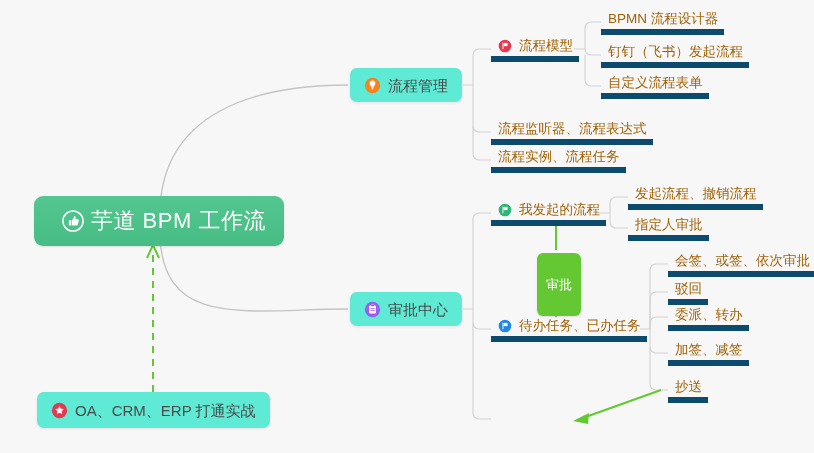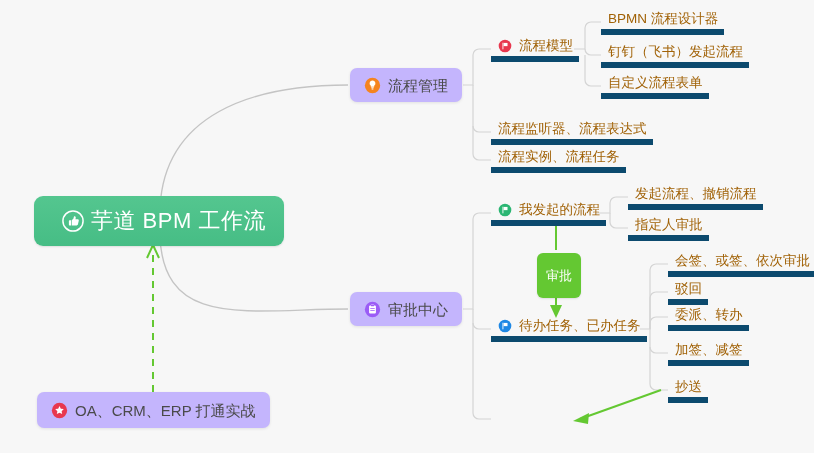--- a/index.html
+++ b/index.html
@@ -46,21 +46,21 @@
     font-size: 22px;
     padding: 0 18px;
     height: 50px;
     box-shadow: 0 1px 2px rgba(0,0,0,0.10);
     letter-spacing: 0.5px;
   }
   .node-root .node-label { color: #ffffff; }
 
   
   .node-card {
-    background: #c4b5fd;
+    background: #5eead4;
     border-radius: 7px;
     height: 34px;
     padding: 0 14px;
     font-size: 15px;
     color: #4a4a4a;
     box-shadow: 0 1px 3px rgba(0,0,0,0.09);
   }
 
   
   .node-leaf {
@@ -84,21 +84,21 @@
   .nicon svg { display: block; }
 
   
   .rel-badge {
     position: absolute;
     background: #64c832;
     color: #ffffff;
     border-radius: 6px;
     font-size: 13px;
     height: 39px;
-    padding: 3px 9px;
+    padding: 12px 9px;
     display: flex;
     align-items: center;
     justify-content: center;
     box-shadow: 0 1px 2px rgba(0,0,0,0.10);
   }
 </style>
 </head>
 <body>
 
 <div id="canvas">

